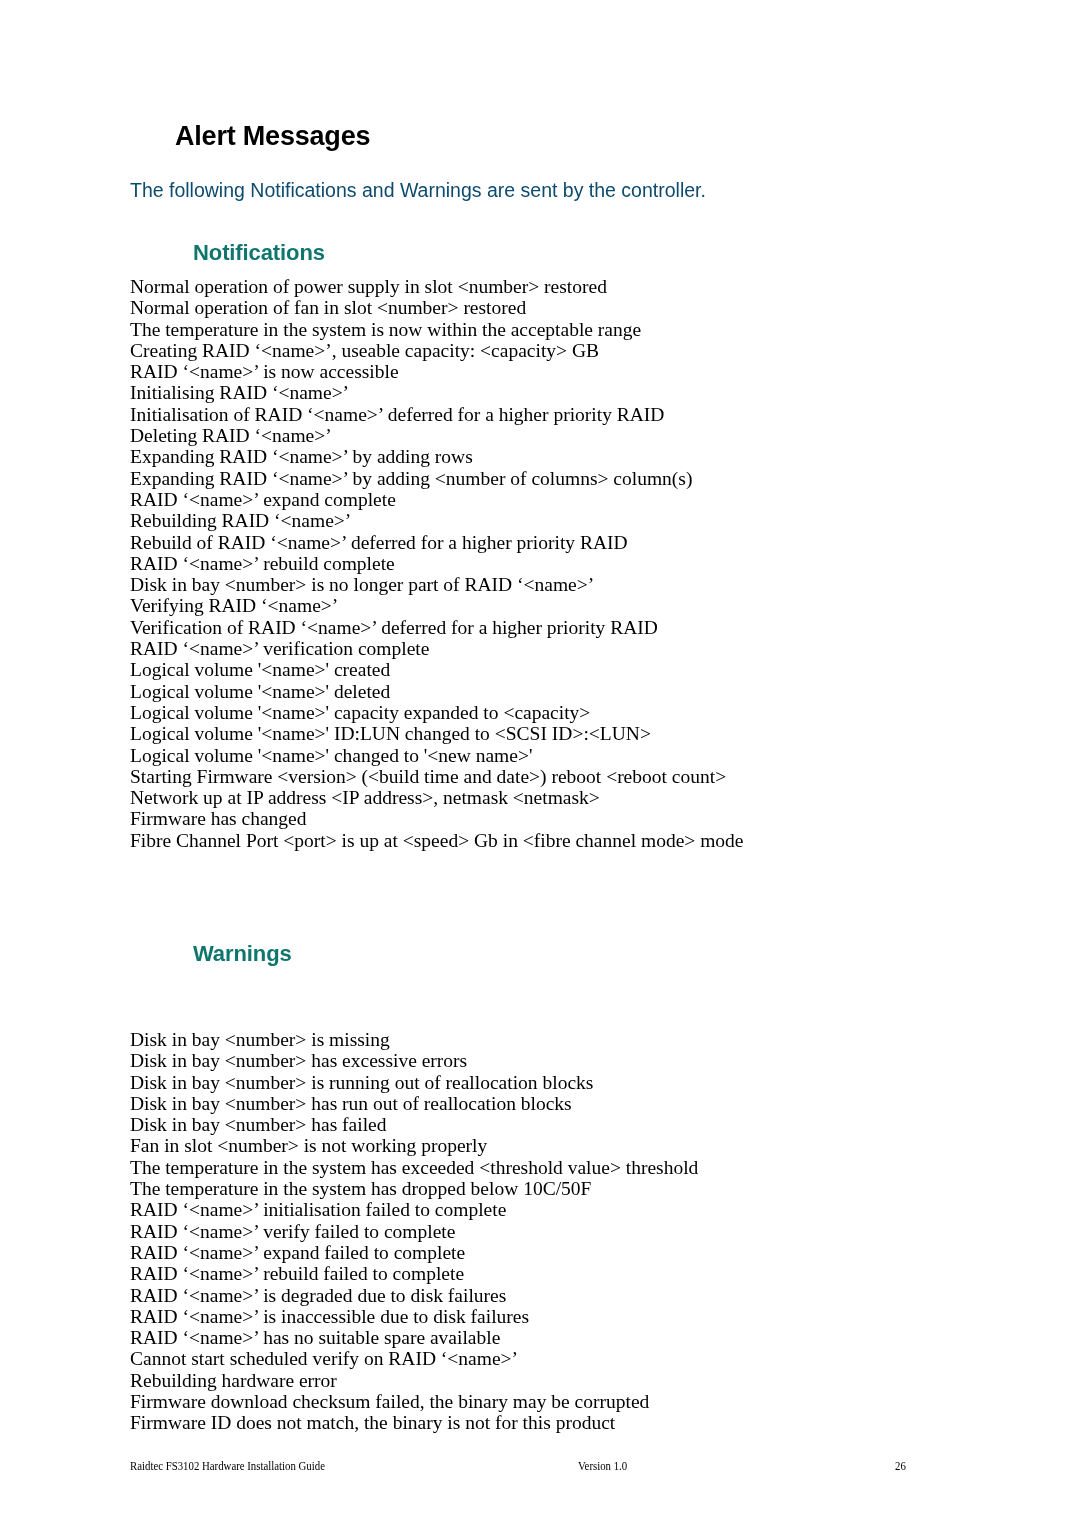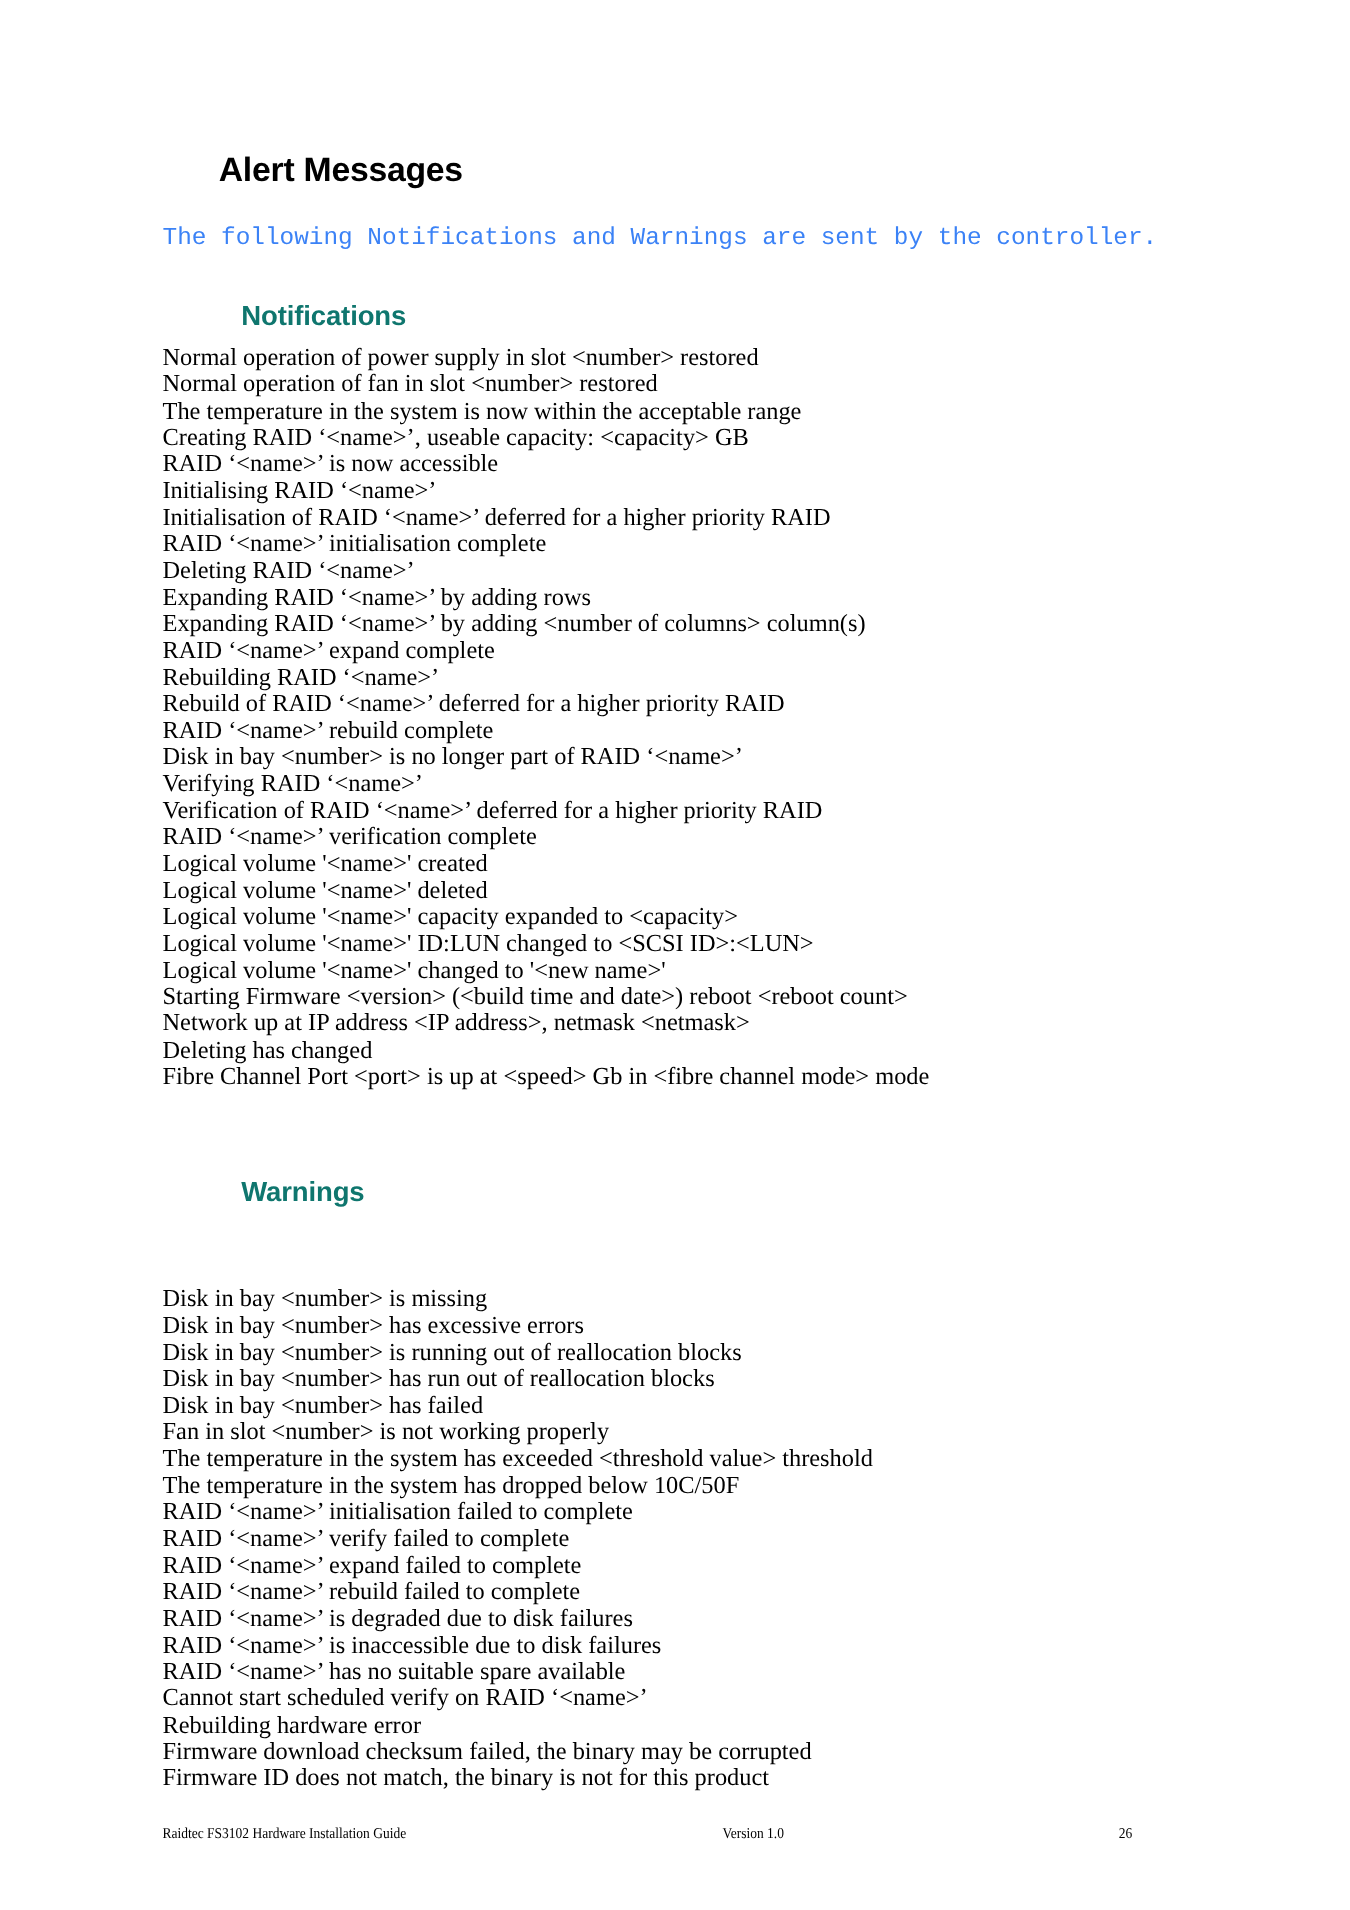--- a/index.html
+++ b/index.html
@@ -23,23 +23,23 @@
     font-weight: bold;
     font-size: 27px;
     letter-spacing: -0.2px;
     color: #000000;
     white-space: nowrap;
   }
   .intro {
     position: absolute;
     left: 130px;
     top: 159px;
-    font-family: Liberation Mono, monospace;
+    font-family: Liberation Sans, sans-serif;
     font-size: 19.5px;
-    color: #3b82f6;
+    color: #0c4a6e;
     white-space: nowrap;
   }
   .section-heading {
     position: absolute;
     font-family: "Liberation Sans", sans-serif;
     font-weight: bold;
     font-size: 22px;
     letter-spacing: -0.1px;
     color: #0f766e;
     white-space: nowrap;
@@ -114,40 +114,39 @@
   <h2 class="section-heading" id="notifications-heading">Notifications</h2>
 
   <ul class="msg-list" id="notifications-list">
       <li>Normal operation of power supply in slot &lt;number&gt; restored</li>
       <li>Normal operation of fan in slot &lt;number&gt; restored</li>
       <li>The temperature in the system is now within the acceptable range</li>
       <li>Creating RAID ‘&lt;name&gt;’, useable capacity: &lt;capacity&gt; GB</li>
       <li>RAID ‘&lt;name&gt;’ is now accessible</li>
       <li>Initialising RAID ‘&lt;name&gt;’</li>
       <li>Initialisation of RAID ‘&lt;name&gt;’ deferred for a higher priority RAID</li>
-      <li>RAID ‘&lt;name&gt;’ initialisation complete</li>
       <li>Deleting RAID ‘&lt;name&gt;’</li>
       <li>Expanding RAID ‘&lt;name&gt;’ by adding rows</li>
       <li>Expanding RAID ‘&lt;name&gt;’ by adding &lt;number of columns&gt; column(s)</li>
       <li>RAID ‘&lt;name&gt;’ expand complete</li>
       <li>Rebuilding RAID ‘&lt;name&gt;’</li>
       <li>Rebuild of RAID ‘&lt;name&gt;’ deferred for a higher priority RAID</li>
       <li>RAID ‘&lt;name&gt;’ rebuild complete</li>
       <li>Disk in bay &lt;number&gt; is no longer part of RAID ‘&lt;name&gt;’</li>
       <li>Verifying RAID ‘&lt;name&gt;’</li>
       <li>Verification of RAID ‘&lt;name&gt;’ deferred for a higher priority RAID</li>
       <li>RAID ‘&lt;name&gt;’ verification complete</li>
       <li>Logical volume '&lt;name&gt;' created</li>
       <li>Logical volume '&lt;name&gt;' deleted</li>
       <li>Logical volume '&lt;name&gt;' capacity expanded to &lt;capacity&gt;</li>
       <li>Logical volume '&lt;name&gt;' ID:LUN changed to &lt;SCSI ID&gt;:&lt;LUN&gt;</li>
       <li>Logical volume '&lt;name&gt;' changed to '&lt;new name&gt;'</li>
       <li>Starting Firmware &lt;version&gt; (&lt;build time and date&gt;) reboot &lt;reboot count&gt;</li>
       <li>Network up at IP address &lt;IP address&gt;, netmask &lt;netmask&gt;</li>
-      <li>Deleting has changed</li>
+      <li>Firmware has changed</li>
       <li>Fibre Channel Port &lt;port&gt; is up at &lt;speed&gt; Gb in &lt;fibre channel mode&gt; mode</li>
     </ul>
 
   <h2 class="section-heading" id="warnings-heading">Warnings</h2>
 
   <ul class="msg-list" id="warnings-list">
       <li>Disk in bay &lt;number&gt; is missing</li>
       <li>Disk in bay &lt;number&gt; has excessive errors</li>
       <li>Disk in bay &lt;number&gt; is running out of reallocation blocks</li>
       <li>Disk in bay &lt;number&gt; has run out of reallocation blocks</li>

